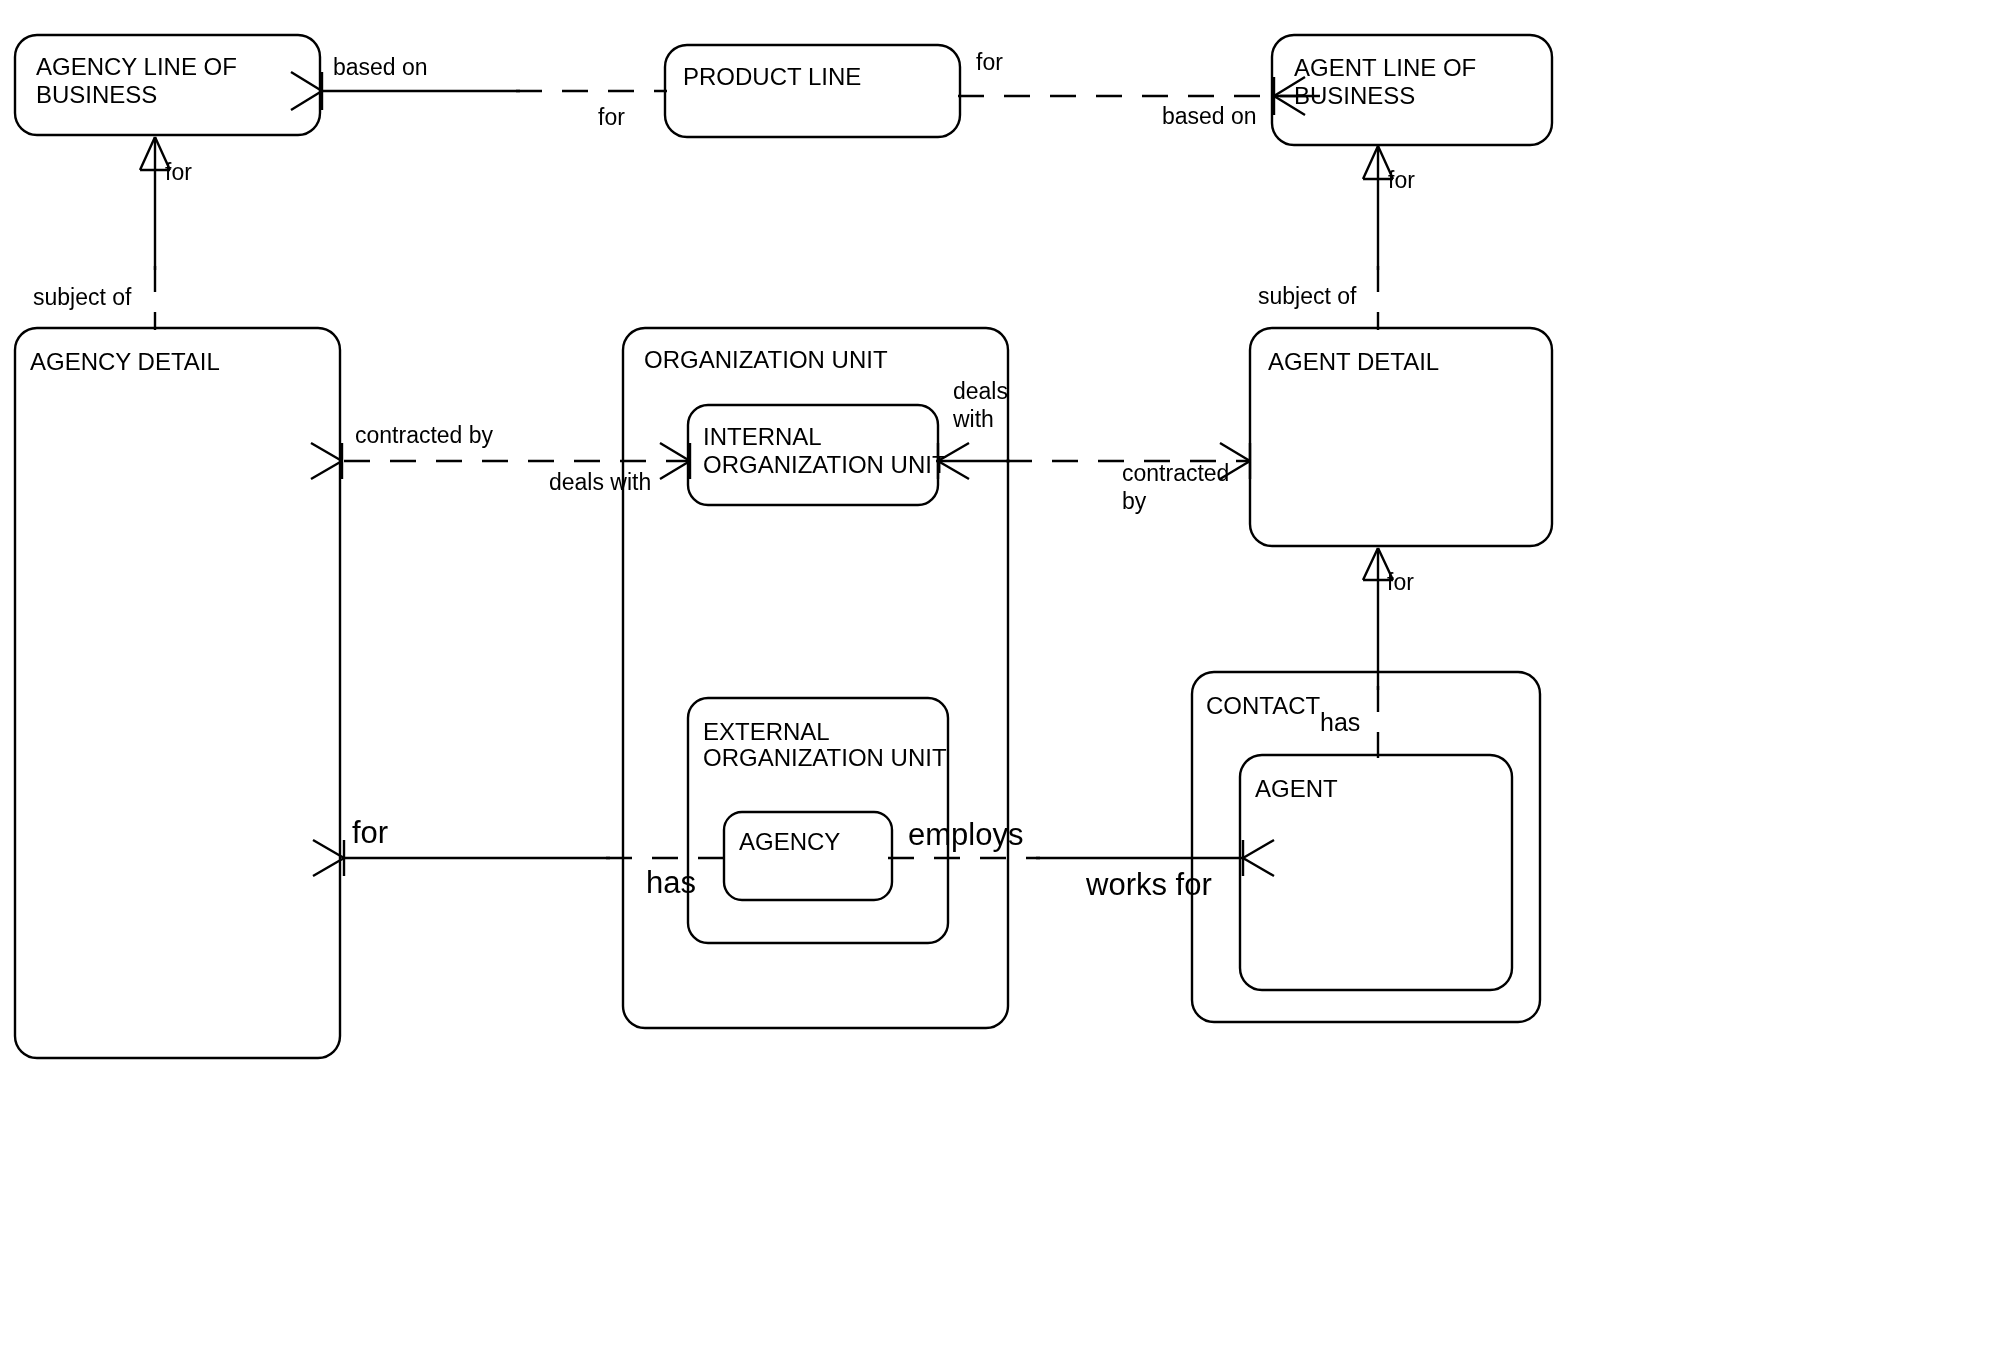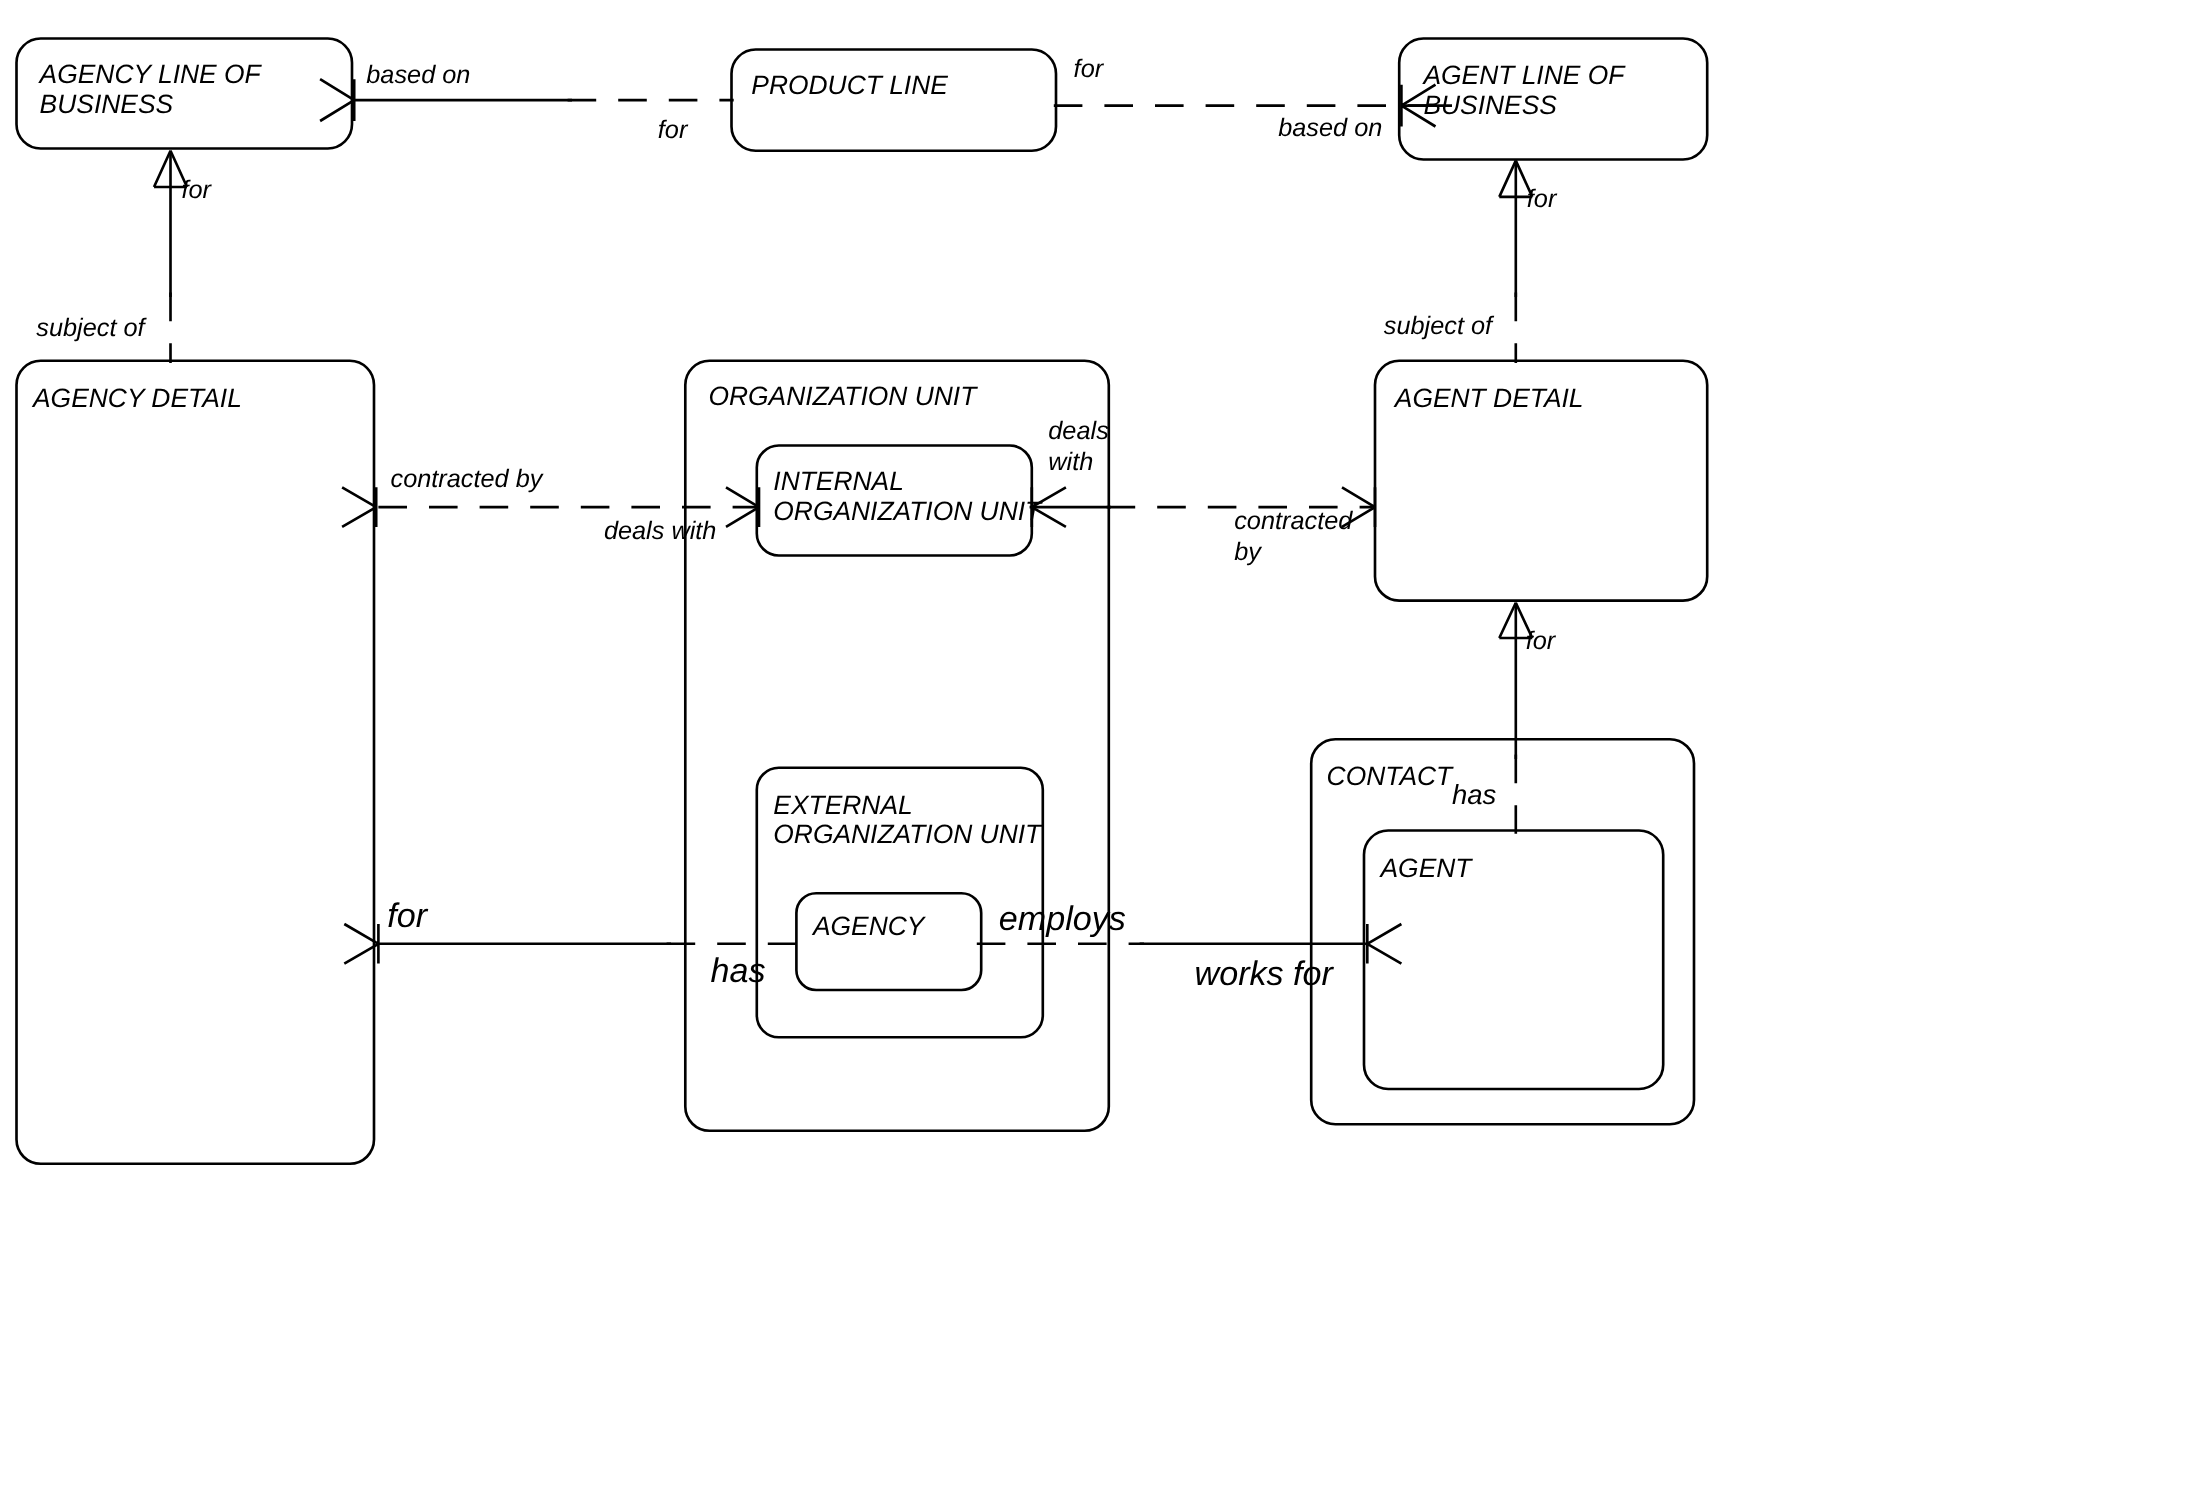--- a/index.html
+++ b/index.html
@@ -6,21 +6,20 @@
     margin: 0;
     padding: 0;
     background: #ffffff;
   }
   #diagram-root {
     position: relative;
     width: 1995px;
     height: 1360px;
     background: #ffffff;
     font-family: "Liberation Sans", sans-serif;
-    font-style: italic;
   }
   svg#er-canvas {
     position: absolute;
     top: 0; left: 0;
     width: 1995px;
     height: 1360px;
     display: block;
   }
   .ent-rect {
     fill: none;

